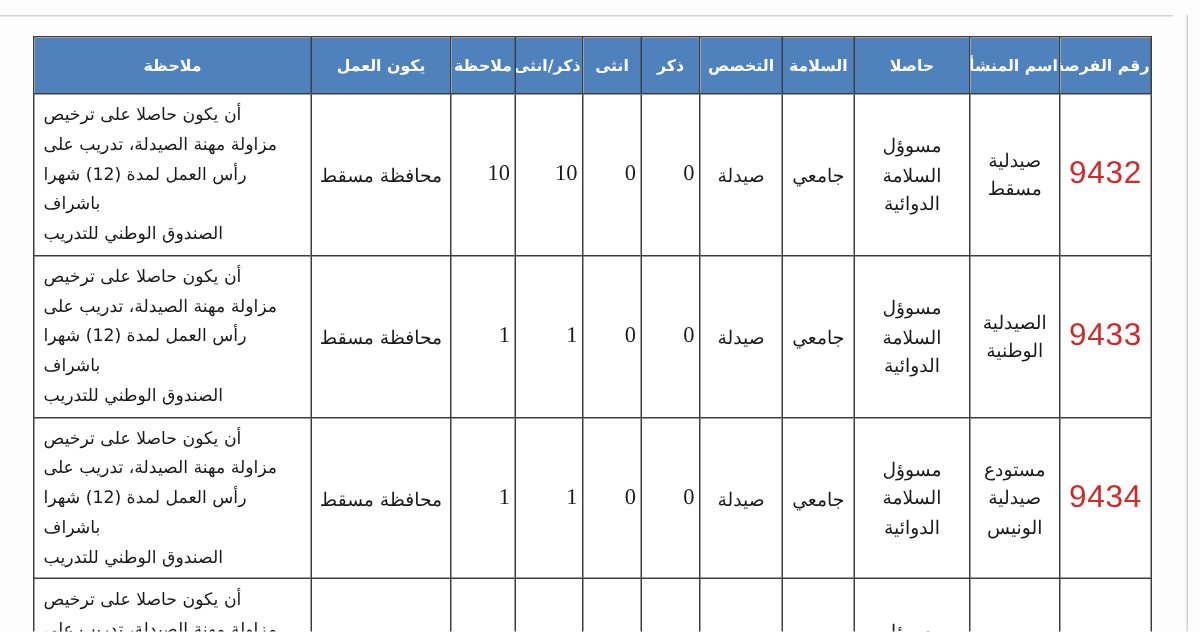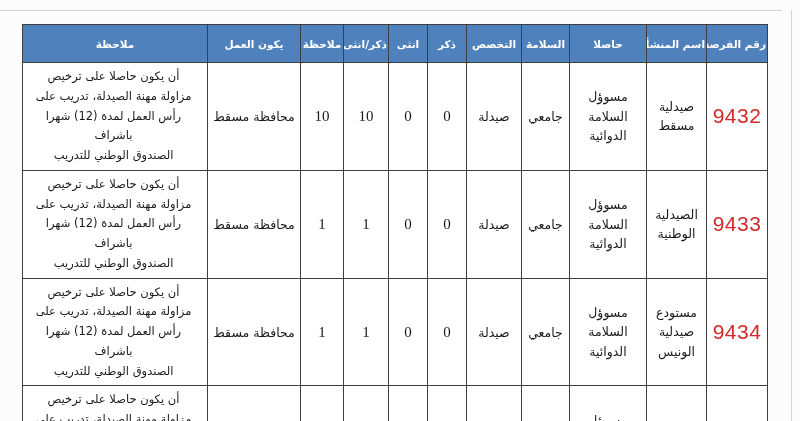--- a/index.html
+++ b/index.html
@@ -47,28 +47,29 @@
   td.cell-opp{
     font-family:Liberation Sans, sans-serif;
     font-size:21px;
     color:var(--opportunity-red,#d42828);
     letter-spacing:.5px;
   }
   td.cell-num{
     font-family:"Liberation Serif", serif;
     font-size:15px;
     color:#1a1a1a;
+    text-align:right;
   }
   td.cell-multiline{
     white-space:pre-line;
     line-height:1.55;
   }
   td.cell-note{
     white-space:pre-line;
-    text-align:center;
+    text-align:left;
     font-size:11.5px;
     line-height:1.72;
     padding:4px 9px 4px 6px;
   }
 </style>
 </head>
 <body>
 
 <div class="page">
   <div class="scan-line scan-line-top"></div>

